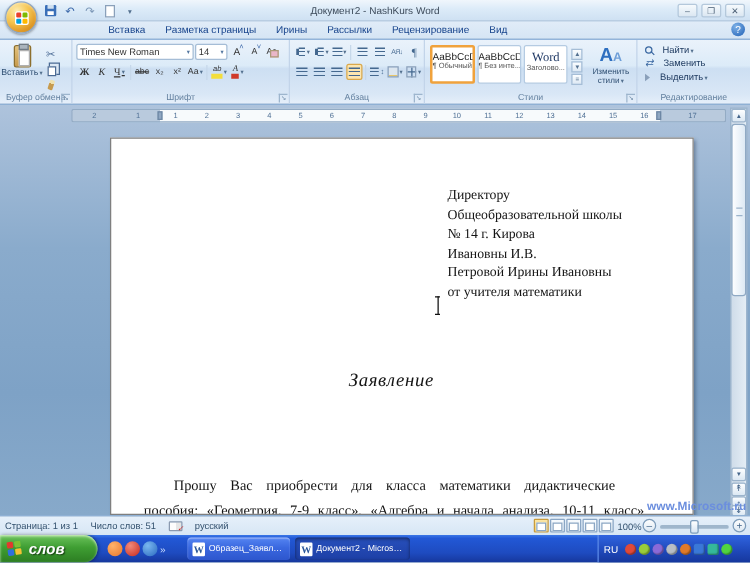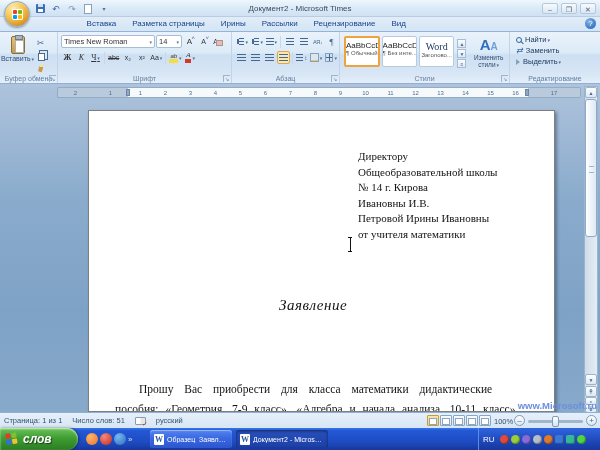--- a/index.html
+++ b/index.html
@@ -105,21 +105,21 @@
   .scrollcol { display:flex; flex-direction:column; gap:1px; margin:3px 1px 0; }
   .scrollcol span { width:9px; height:9px; background:linear-gradient(#fbfdff,#dde9f4); border:1px solid #a5bdd6;
     font-size:5px; color:#53708f; text-align:center; line-height:8px; }
   #chgstyles { width:44px; text-align:center; padding-top:2px; }
   .bigA { font-size:15px; color:#2e6fc0; font-weight:bold; line-height:14px; }
   .bigA small { font-size:10px; color:#6f9fd8; }
   #chg-label { font-size:6.5px; color:#2f4f72; line-height:7px; }
 
   
   .g-edit { flex:1; padding-left:6px; }
-  .erow { display:flex; align-items:center; gap:3px; height:11px; font-size:7.5px; color:#1f3b61; }
+  .erow { display:flex; align-items:center; gap:8px; height:11px; font-size:7.5px; color:#1f3b61; }
   .mag { width:6px; height:6px; border:1px solid #3866a0; border-radius:50%; position:relative; }
   .mag::after { content:""; position:absolute; width:4px; height:1px; background:#3866a0; transform:rotate(45deg); right:-3px; bottom:-1px; }
   .swap::before { content:"⇄"; color:#3866a0; font-size:8px; }
   .selarrow { width:0; height:0; border-left:4px solid #8aa0ba; border-top:3px solid transparent; border-bottom:3px solid transparent; }
 
   
   #workspace { position:absolute; left:0; top:84px; width:600px; height:328px;
     background:linear-gradient(180deg,#aec3dc,#8aabcc 35%,#7ea2c6 70%,#87a9ca); }
   
   #ruler { position:absolute; left:57px; top:3px; width:524px; height:11px; font-size:6px; color:#4f7095; }
@@ -200,21 +200,21 @@
   .wicon::before { content:"W"; }
   #tray { position:absolute; right:0; top:0; width:122px; height:22px; border-left:1px solid #5c8ae8;
     background:linear-gradient(#3064e0,#1e47b8 60%,#16379c); display:flex; align-items:center; gap:2px; padding-left:4px; }
   #tray-lang { color:#fff; font-size:8px; margin-right:3px; }
   .tico { width:9px; height:9px; border-radius:50%; box-shadow:inset -1px -1px 1px rgba(0,0,0,.35); }
 </style>
 </head>
 <body>
 
 <div id="titlebar">
-  <div id="title">Документ2 - Microsoft Times</div>
+  <div id="title">Документ2 - NashKurs Word</div>
   <div class="qat">
     <span class="qbtn">
         <i class="floppy"></i>
       </span>
     <span class="qbtn undo"></span>
     <span class="qbtn redo"></span>
     <span class="qbtn">
         <i class="newdoc"></i>
       </span>
     <span class="qbtn qcar"></span>

